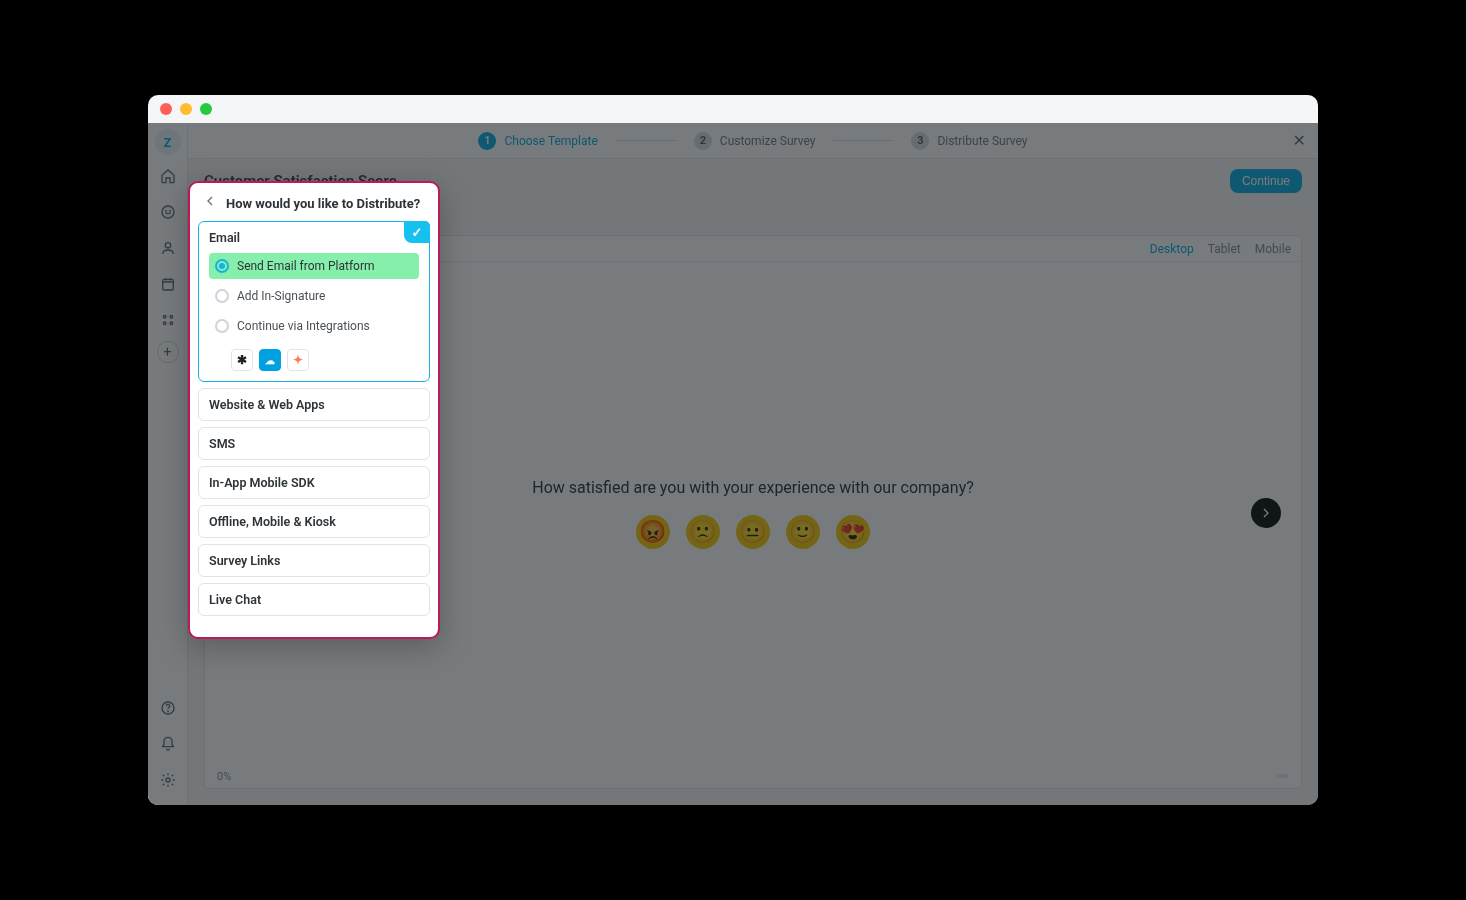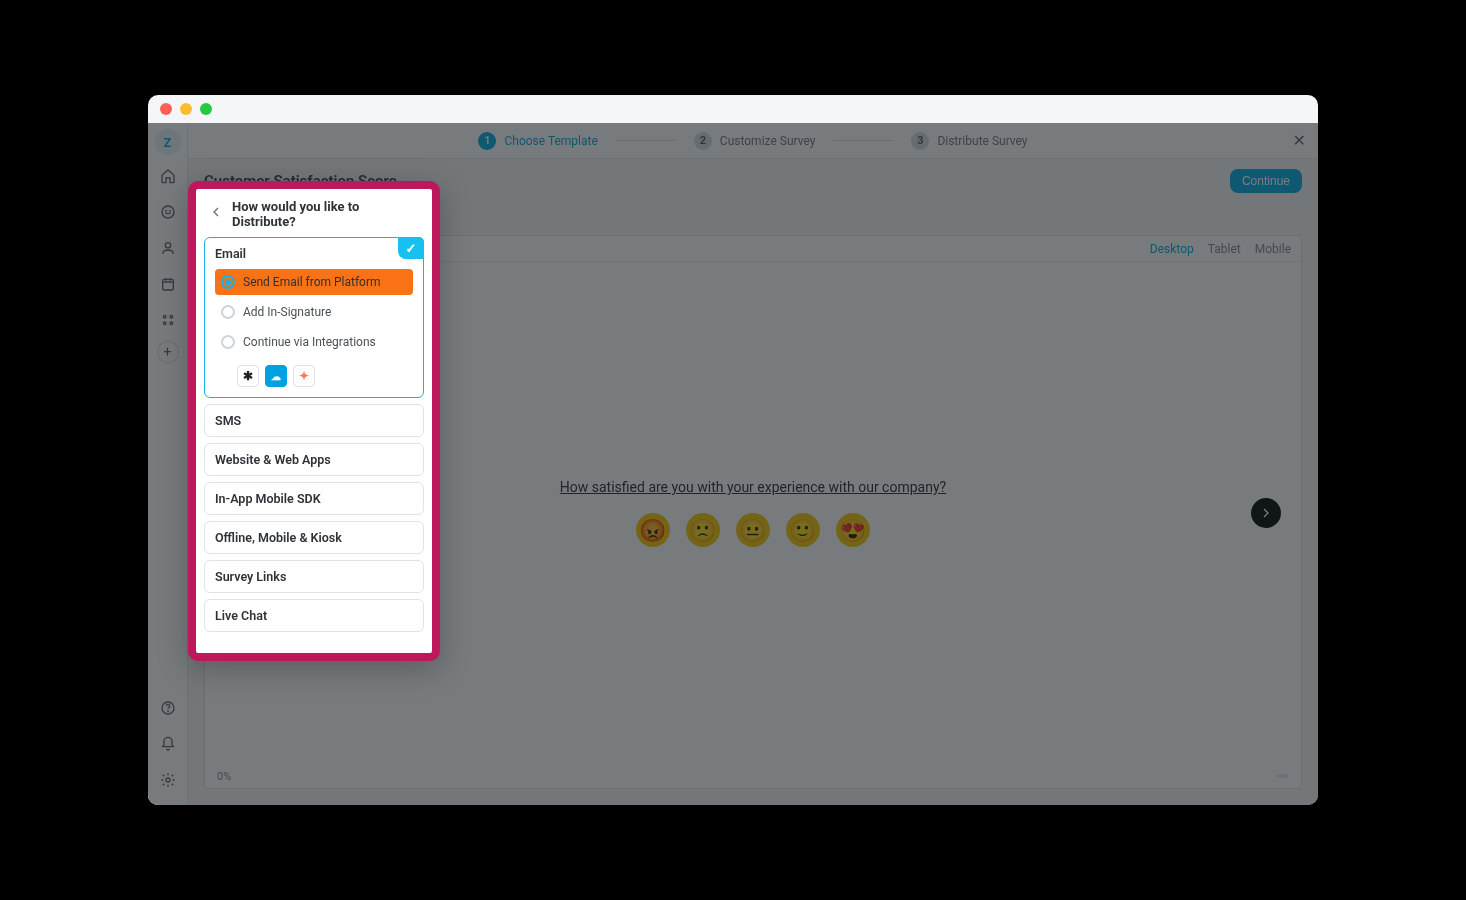--- a/index.html
+++ b/index.html
@@ -154,21 +154,21 @@
 .nav-arrow {
   position:absolute; top:50%; transform:translateY(-50%);
   width:30px;height:30px;border-radius:50%;
   display:flex;align-items:center;justify-content:center;
   color:#fff; cursor:pointer;
 }
 .nav-arrow.left { left:20px; background:#c4c9ce; }
 .nav-arrow.right { right:20px; background:#1a1d21; }
 
 .question-block { text-align:center; }
-.question-text { font-size:14px; color:#3c4147; margin-bottom:18px;text-decoration:underline; }
+.question-text { font-size:16px; color:#3c4147; margin-bottom:18px; }
 .emoji-row { display:flex; gap:16px; justify-content:center; }
 .emoji { width:34px; height:34px; border-radius:50%; background:#f3ce1a; display:flex;align-items:center;justify-content:center; font-size:22px; cursor:pointer;}
 
 .preview-footer {
   height:24px; display:flex; align-items:center; justify-content:space-between;
   padding:0 12px; font-size:11px; color:#8a9199;
 }
 .progress-pill { background:#eceef1; border-radius:3px; padding:2px 6px; color:#8a9199; font-size:10px;}
 
 
@@ -178,21 +178,21 @@
   pointer-events:none;
 }
 
 
 .distribute-panel {
   position:absolute;
   left: 40px;
   top: 58px;
   width: 252px;
   background:#fff;
-  border:8px solid #be185d;
+  border:2px solid #be185d;
   border-radius:10px;
   box-shadow: 0 8px 30px rgba(0,0,0,0.25);
   z-index: 20;
   padding: 8px;
 }
 .panel-head {
   display:flex; align-items:center; gap:8px;
   padding: 2px 4px 8px 4px;
 }
 .panel-back { color:#6a7177; cursor:pointer; font-size:15px;}
@@ -221,21 +221,21 @@
   display:flex;align-items:center;justify-content:center;
   font-size:13px;
 }
 
 .sub-options { margin-top:8px; display:flex; flex-direction:column; gap:4px;}
 .sub-option {
   display:flex; align-items:center; gap:8px;
   font-weight:400; color:#4a5157; font-size:12px;
   padding:6px 6px; border-radius:4px; cursor:pointer;
 }
-.sub-option.selected { background:#f97316; color:#2e3338;}
+.sub-option.selected { background:#86efac; color:#2e3338;}
 .radio {
   width:14px;height:14px;border-radius:50%;
   border:2px solid #cfd4da; flex-shrink:0;
   display:flex;align-items:center;justify-content:center;
 }
 .radio.on { border-color:#17b2e4; }
 .radio.on::after { content:""; width:6px;height:6px;border-radius:50%;background:#17b2e4;}
 
 .integration-row { display:flex; gap:6px; margin-top:6px; padding-left:22px;}
 .int-chip {
@@ -421,24 +421,24 @@
           </div>
           <div class="integration-row">
             <div class="int-chip zendesk">✱</div>
             <div class="int-chip sf">☁</div>
             <div class="int-chip hs">✦</div>
           </div>
         </div>
       </div>
 
       <div class="channel-card">
+        <span>Website &amp; Web Apps</span>
+      </div>
+      <div class="channel-card">
         <span>SMS</span>
-      </div>
-      <div class="channel-card">
-        <span>Website &amp; Web Apps</span>
       </div>
       <div class="channel-card">
         <span>In-App Mobile SDK</span>
       </div>
       <div class="channel-card">
         <span>Offline, Mobile &amp; Kiosk</span>
       </div>
       <div class="channel-card">
         <span>Survey Links</span>
       </div>

